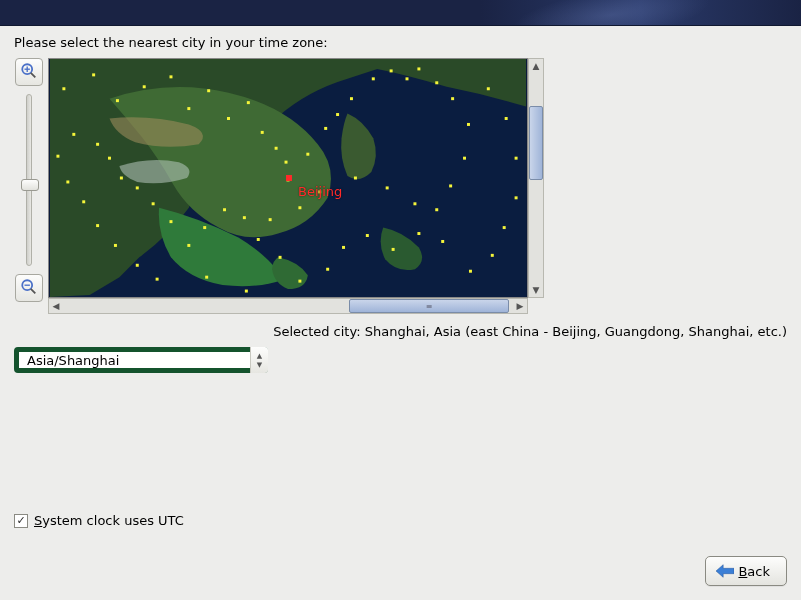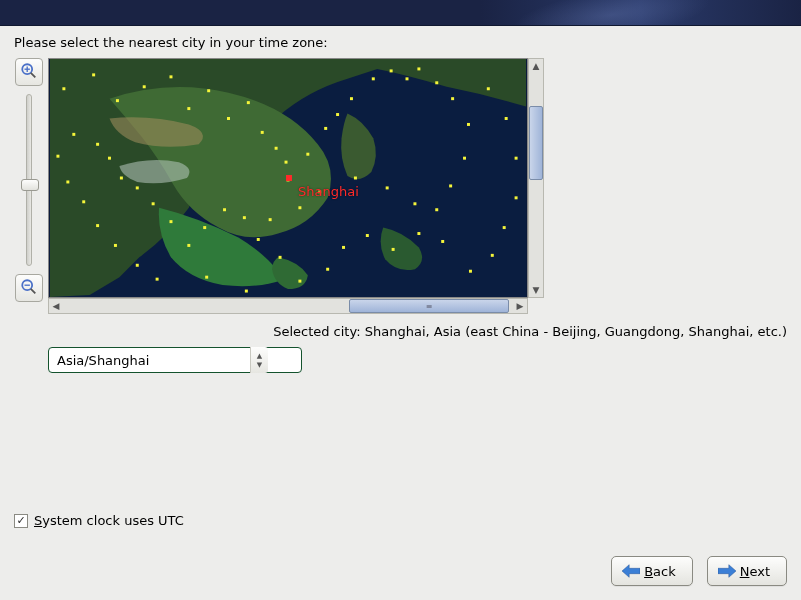--- a/index.html
+++ b/index.html
@@ -156,28 +156,27 @@
   }
   .tz-select {
     margin-top: 8px;
     width: 254px;
     height: 26px;
     position: relative;
   }
   .tz-select-box {
     width: 100%;
     height: 100%;
-    border: 1px solid #14532d;
+    border: 5px solid #14532d;
     border-radius: 4px;
     background: #fff;
     display: flex;
-    align-items: center;
+    align-items: flex-end;
     padding: 0 24px 0 8px;
     cursor: pointer;
-    margin-left: 34px;
   }
   .tz-select-caret {
     position: absolute;
     right: 0;
     top: 0;
     width: 18px;
     height: 100%;
     border-left: 1px solid #c8c8c0;
     display: flex;
     flex-direction: column;
@@ -362,21 +361,21 @@
               <rect x="468.5" y="138.5" width="3" height="3" fill="#f5f53a"></rect>
               <rect x="468.5" y="98.5" width="3" height="3" fill="#f5f53a"></rect>
               <rect x="458.5" y="58.5" width="3" height="3" fill="#f5f53a"></rect>
               <rect x="440.5" y="28.5" width="3" height="3" fill="#f5f53a"></rect>
             </g>
 
           <g id="sel-marker">
               <rect x="238" y="117" width="6" height="6" fill="#ff2a2a"></rect>
             </g>
         </svg>
-        <div class="city-label" id="city-label" style="left: 249px; top: 125px;">Shanghai</div>
+        <div class="city-label" id="city-label" style="left: 249px; top: 125px;">Beijing</div>
       </div>
       <div class="vscroll">
         <div class="arrow">▲</div>
         <div class="track">
           <div class="thumb"></div>
         </div>
         <div class="arrow" style="position:absolute;bottom:0;left:0;right:0;">▼</div>
       </div>
       <div class="hscroll">
         <div class="arrow left">◀</div>
@@ -408,21 +407,13 @@
 
 <div class="footer">
   <div class="nav-btn">
     <span class="arrow-icon">
       <svg viewBox="0 0 20 14">
           <polygon points="8,0 0,7 8,14 8,10 20,10 20,4 8,4" fill="#3b7fd6" stroke="#1c4c90" stroke-width="0.5"></polygon>
         </svg>
     </span>
     <span><span class="ul">B</span><span>ack</span></span>
   </div>
-  <div class="nav-btn">
-    <span class="arrow-icon">
-      <svg viewBox="0 0 20 14">
-          <polygon points="12,0 20,7 12,14 12,10 0,10 0,4 12,4" fill="#3b7fd6" stroke="#1c4c90" stroke-width="0.5"></polygon>
-        </svg>
-    </span>
-    <span><span class="ul">N</span><span>ext</span></span>
-  </div>
 </div>
 
 </body></html>

